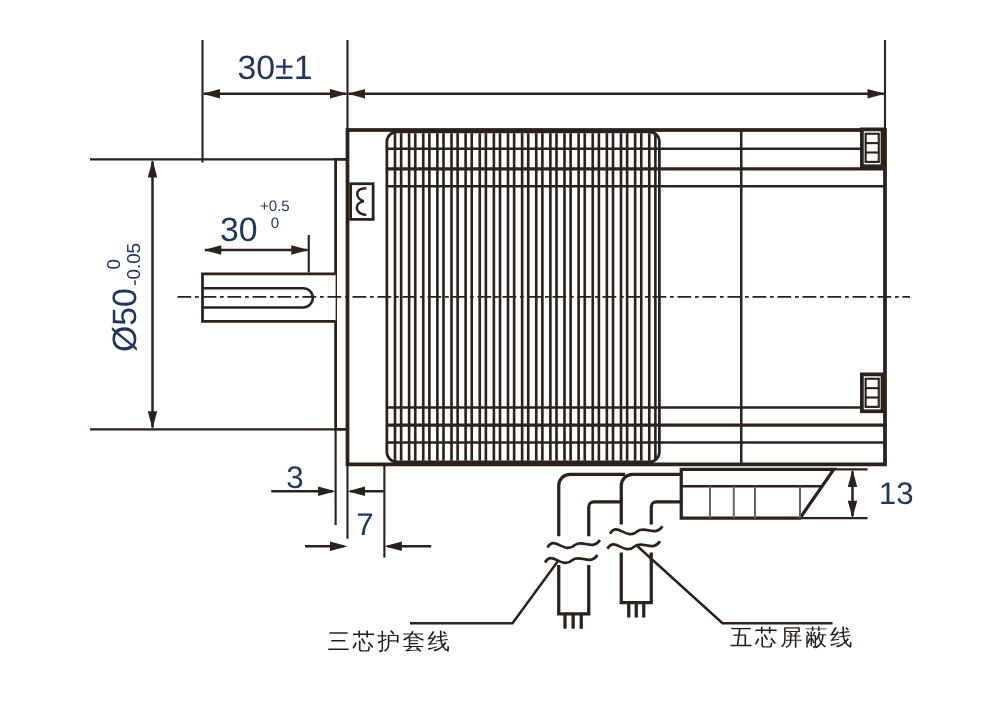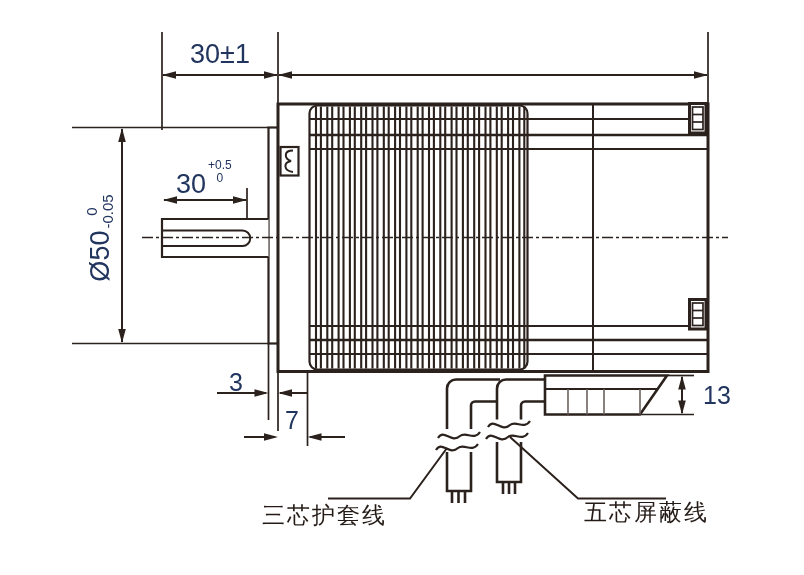--- a/index.html
+++ b/index.html
@@ -22,21 +22,21 @@
   .s17{stroke-width:1.7;}
   .fw{fill:#ffffff;}
   .ar{fill:var(--line);stroke:none;}
   .gray{stroke:#6b625e;stroke-width:1.6;fill:none;}
   .f{stroke:var(--line);stroke-width:2.1;}
   
   .txt{position:absolute;white-space:nowrap;}
   .dim{color:var(--dim);font-size:27px;line-height:1;}
   .dimS{color:var(--dim);font-size:25px;line-height:1;}
   .lbl{color:var(--label);font-size:23px;line-height:1;}
-  .cjk{color:var(--label);font-size:23px;line-height:1;letter-spacing:2px;}
+  .cjk{color:var(--label);font-size:18px;line-height:1;letter-spacing:2px;}
   .tolstack{display:inline-flex;flex-direction:column;align-items:center;font-size:12px;line-height:1.05;vertical-align:top;margin-left:2px;color:var(--dim);}
   .phi-wrap{display:flex;align-items:center;justify-content:center;}
   .phi-wrap .tolstack{font-size:15px;}
   .ctr{text-align:center;}
 </style>
 </head>
 <body>
 
 <div id="stage">
 

